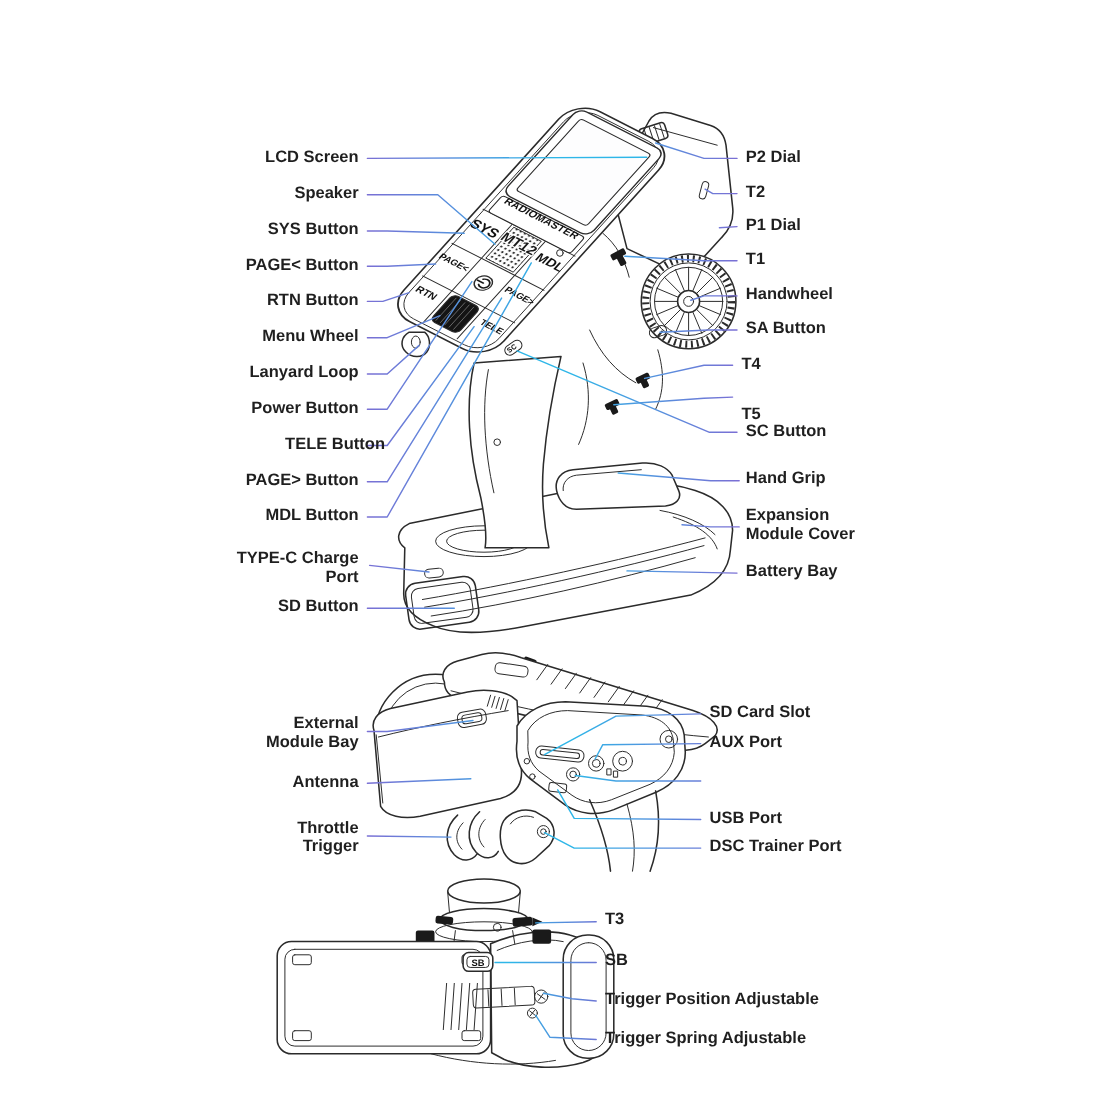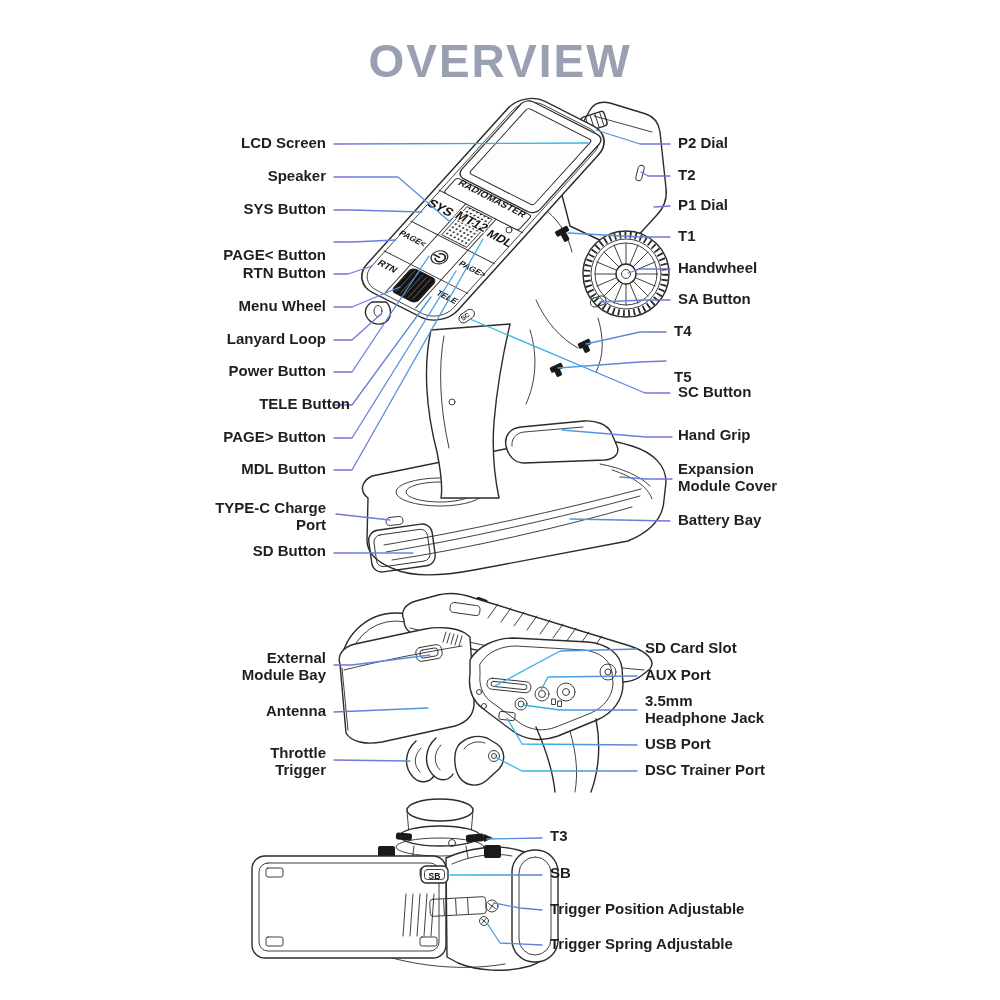--- a/index.html
+++ b/index.html
@@ -15,21 +15,20 @@
   .ln2{fill:none;stroke:#2b2b2b;stroke-width:0.9;stroke-linejoin:round;stroke-linecap:round;}
   .wh{fill:#ffffff;}
   .blk{fill:#1a1a1a;stroke:none;}
   .lead{fill:none;stroke-width:1.3;stroke-linecap:round;stroke-linejoin:round;}
 </style>
 </head>
 <body>
 
 <div class="canvas">
 
-  <div class="title">OVERVIEW</div>
 
   <svg width="1000" height="1000" viewBox="0 0 1000 1000">
     <defs>
       <pattern id="dots" patternUnits="userSpaceOnUse" width="4.2" height="4.2">
         <circle cx="1.6" cy="1.6" r="1.05" fill="#2f2f2f"></circle>
       </pattern>
       <linearGradient id="gradL" gradientUnits="userSpaceOnUse" x1="330" y1="0" x2="500" y2="0">
         <stop offset="0" stop-color="#7b6ed4"></stop>
           <stop offset="1" stop-color="#2eb6e8"></stop>
       </linearGradient>
@@ -329,21 +328,21 @@
       <polyline class="lead" stroke="url(#gradB)" points="542,838 487,839"></polyline>
       <polyline class="lead" stroke="url(#gradB)" points="542,875 450,875"></polyline>
       <polyline class="lead" stroke="url(#gradB)" points="542,910 520,908 494,903"></polyline>
       <polyline class="lead" stroke="url(#gradB)" points="542,945 500,943 487,923"></polyline>
     </g>
   </svg>
 
   <div class="lbl r" style="right:674px;top:134px;">LCD Screen</div>
   <div class="lbl r" style="right:674px;top:167px;">Speaker</div>
   <div class="lbl r" style="right:674px;top:200px;">SYS Button</div>
-  <div class="lbl r" style="right:674px;top:232px;margin-top:14px;">PAGE&lt; Button</div>
+  <div class="lbl r" style="right:674px;top:232px;">PAGE&lt; Button</div>
   <div class="lbl r" style="right:674px;top:264px;margin-left:12px;">RTN Button</div>
   <div class="lbl r" style="right:674px;top:297px;">Menu Wheel</div>
   <div class="lbl r" style="right:674px;top:330px;">Lanyard Loop</div>
   <div class="lbl r" style="right:674px;top:362px;">Power Button</div>
   <div class="lbl r" style="right:650px;top:395px;">TELE Button</div>
   <div class="lbl r" style="right:674px;top:428px;">PAGE&gt; Button</div>
   <div class="lbl r" style="right:674px;top:460px;">MDL Button</div>
   <div class="lbl r" style="right:674px;top:499px;">TYPE-C Charge
 Port</div>
   <div class="lbl r" style="right:674px;top:542px;">SD Button</div>
@@ -363,22 +362,20 @@
   <div class="lbl" style="left:678px;top:511px;">Battery Bay</div>
 
   <div class="lbl r" style="right:674px;top:649px;margin-left:40px;">External
 Module Bay</div>
   <div class="lbl r" style="right:674px;top:702px;">Antenna</div>
   <div class="lbl r" style="right:674px;top:744px;">Throttle
 Trigger</div>
 
   <div class="lbl" style="left:645px;top:639px;">SD Card Slot</div>
   <div class="lbl" style="left:645px;top:666px;">AUX Port</div>
-  <div class="lbl" style="left:645px;top:692px;">3.5mm
-Headphone Jack</div>
   <div class="lbl" style="left:645px;top:735px;">USB Port</div>
   <div class="lbl" style="left:645px;top:761px;">DSC Trainer Port</div>
 
   <div class="lbl" style="left:550px;top:827px;">T3</div>
   <div class="lbl" style="left:550px;top:864px;">SB</div>
   <div class="lbl" style="left:550px;top:900px;">Trigger Position Adjustable</div>
   <div class="lbl" style="left:550px;top:935px;">Trigger Spring Adjustable</div>
 
 </div>
 

